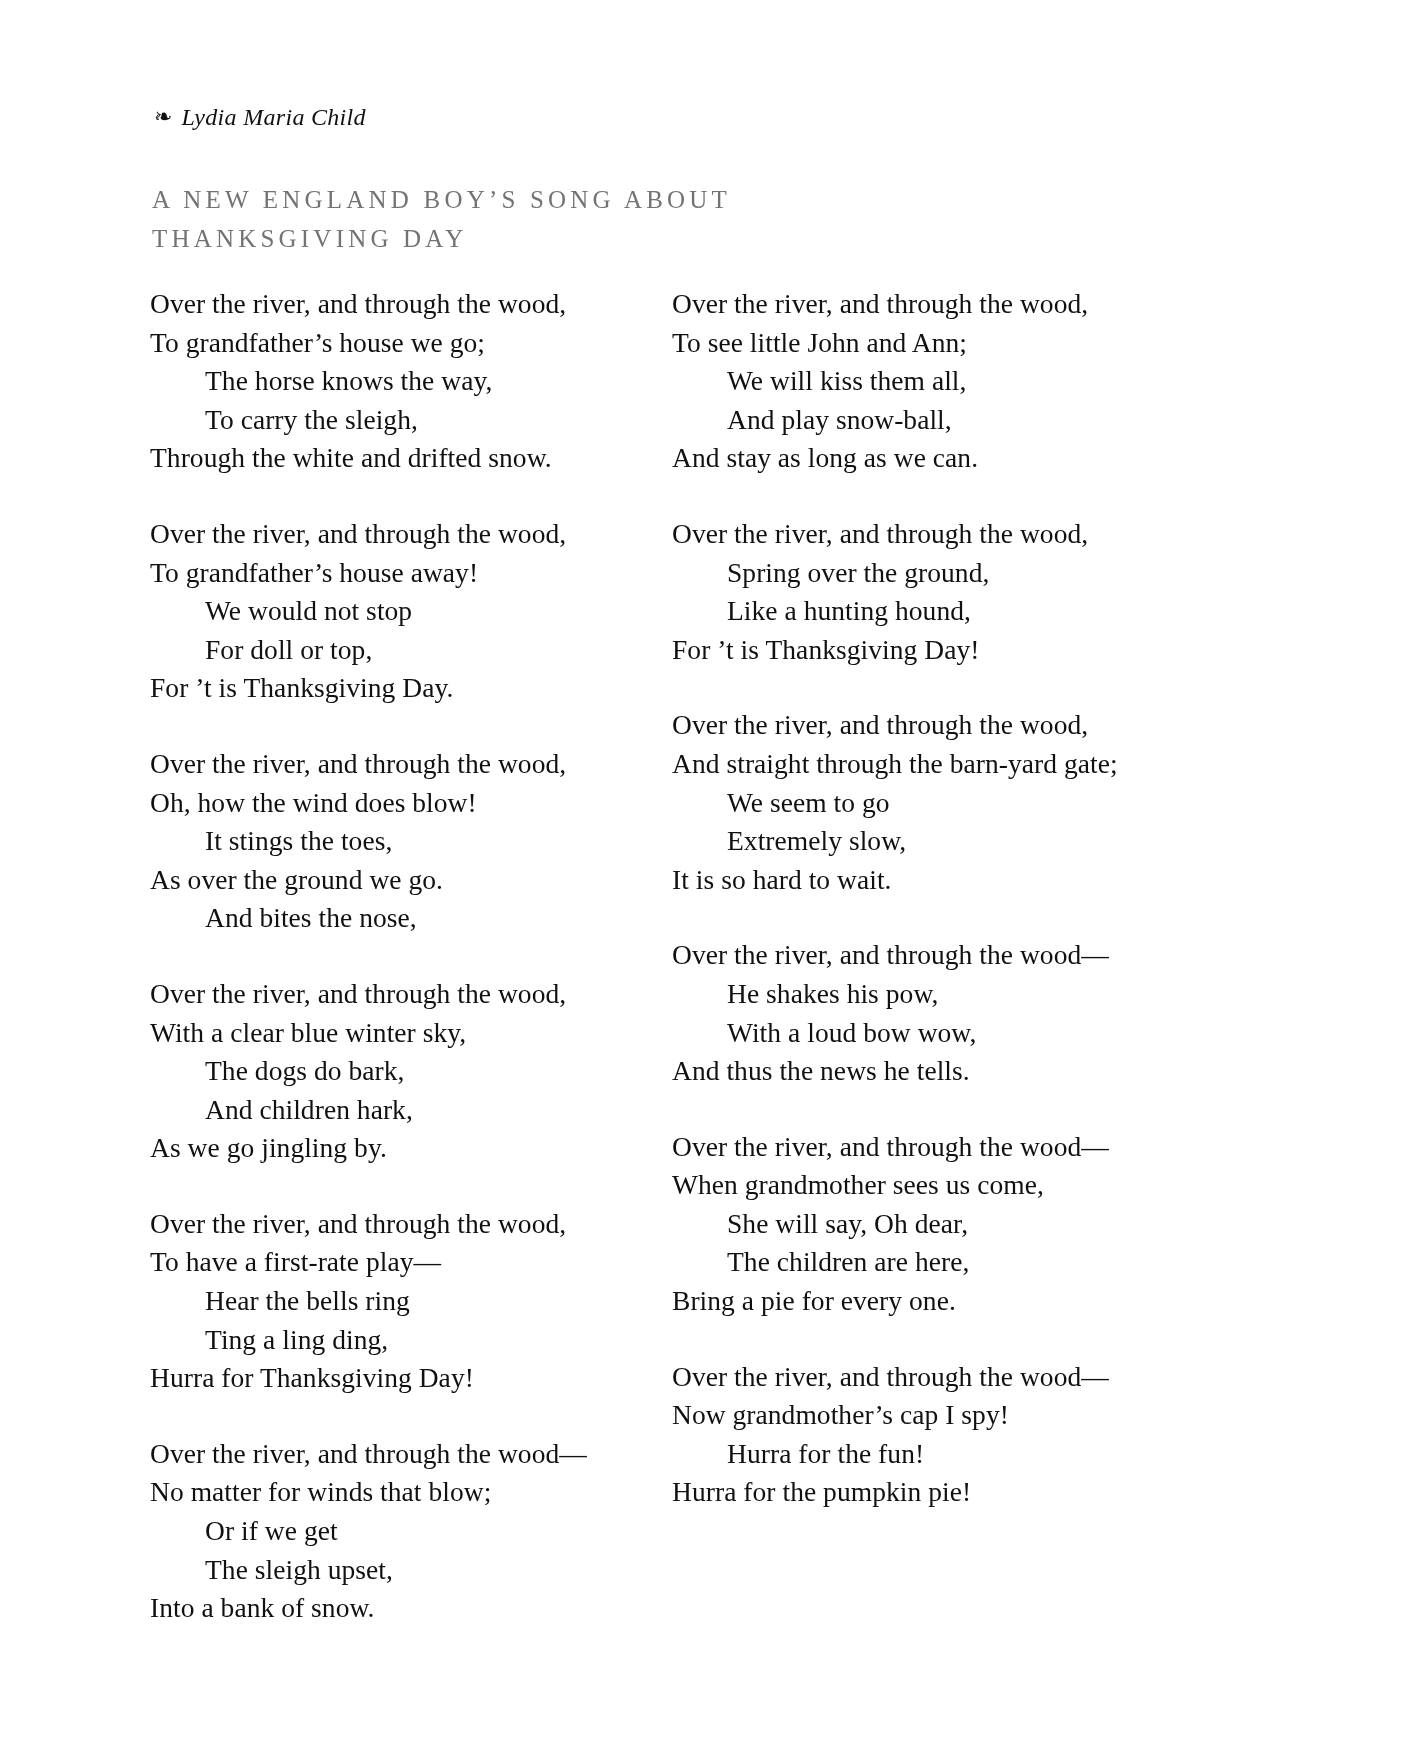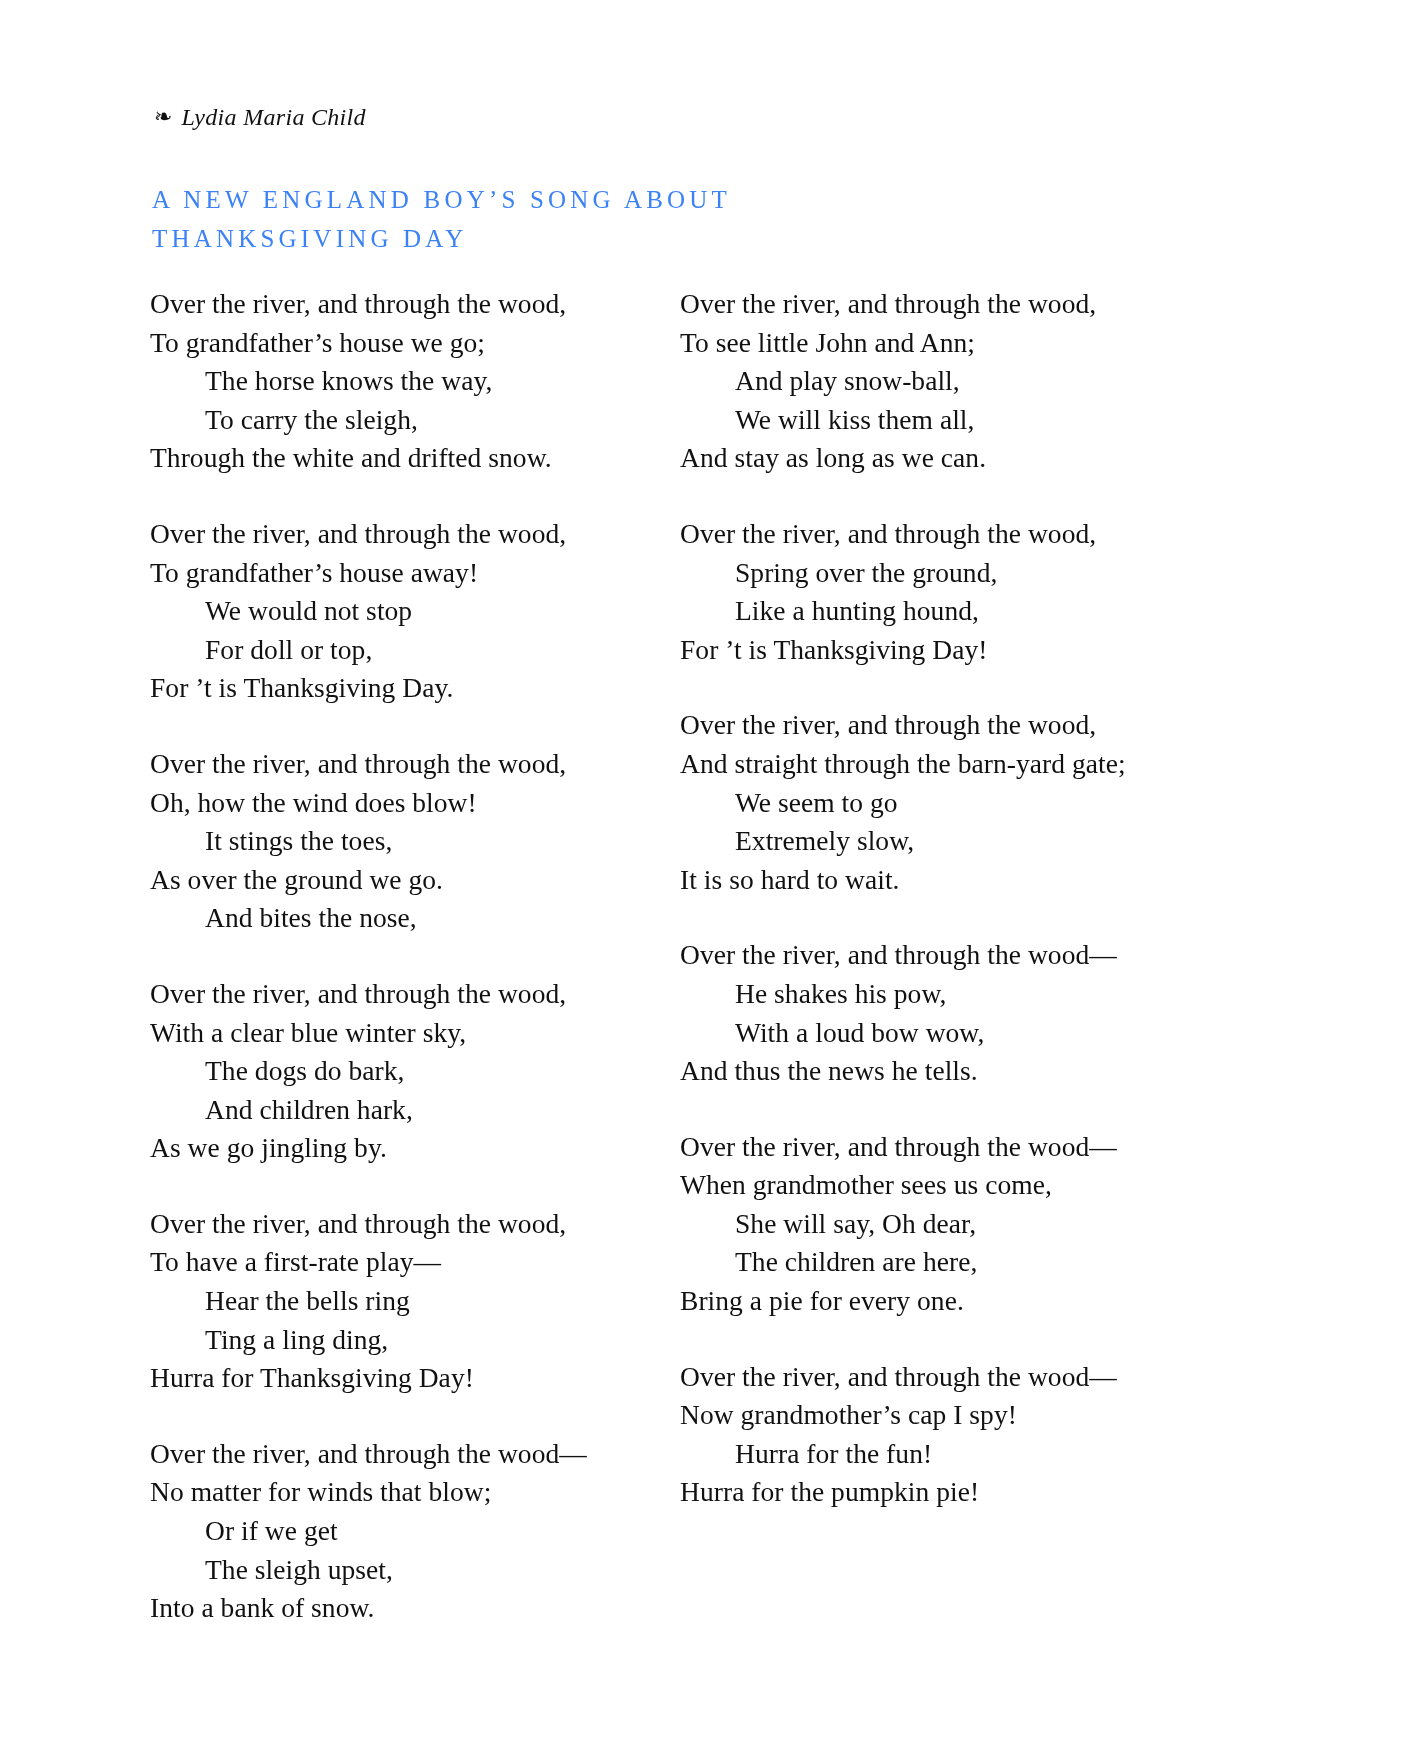--- a/index.html
+++ b/index.html
@@ -46,35 +46,35 @@
     letter-spacing: 0.3px;
     color: #111111;
   }
 
   
   .poem-title {
     margin: 41px 0 0 2px;
     font-size: 25px;
     line-height: 39px;
     letter-spacing: 4.2px;
-    color: #3b82f6;
+    color: #737373;
     font-weight: 400;
     text-transform: uppercase;
     max-width: 760px;
   }
   .title-line {
     display: block;
     white-space: pre;
   }
 
   
   .columns {
     display: flex;
     margin-top: 27px;
-    gap: 12px;
+    gap: 4px;
   }
   .column {
     width: 518px;
     flex: 0 0 auto;
   }
   .column.right {
     margin-left: 0;
     padding-left: 0;
   }
 
@@ -154,22 +154,22 @@
           <span class="verse-line">No matter for winds that blow;</span>
           <span class="verse-line indent">Or if we get</span>
           <span class="verse-line indent">The sleigh upset,</span>
           <span class="verse-line">Into a bank of snow.</span>
         </div>
       </div>
     <div class="column right">
         <div class="stanza">
           <span class="verse-line">Over the river, and through the wood,</span>
           <span class="verse-line">To see little John and Ann;</span>
+          <span class="verse-line indent">We will kiss them all,</span>
           <span class="verse-line indent">And play snow-ball,</span>
-          <span class="verse-line indent">We will kiss them all,</span>
           <span class="verse-line">And stay as long as we can.</span>
         </div>
         <div class="stanza">
           <span class="verse-line">Over the river, and through the wood,</span>
           <span class="verse-line indent">Spring over the ground,</span>
           <span class="verse-line indent">Like a hunting hound,</span>
           <span class="verse-line">For ’t is Thanksgiving Day!</span>
         </div>
         <div class="stanza">
           <span class="verse-line">Over the river, and through the wood,</span>

